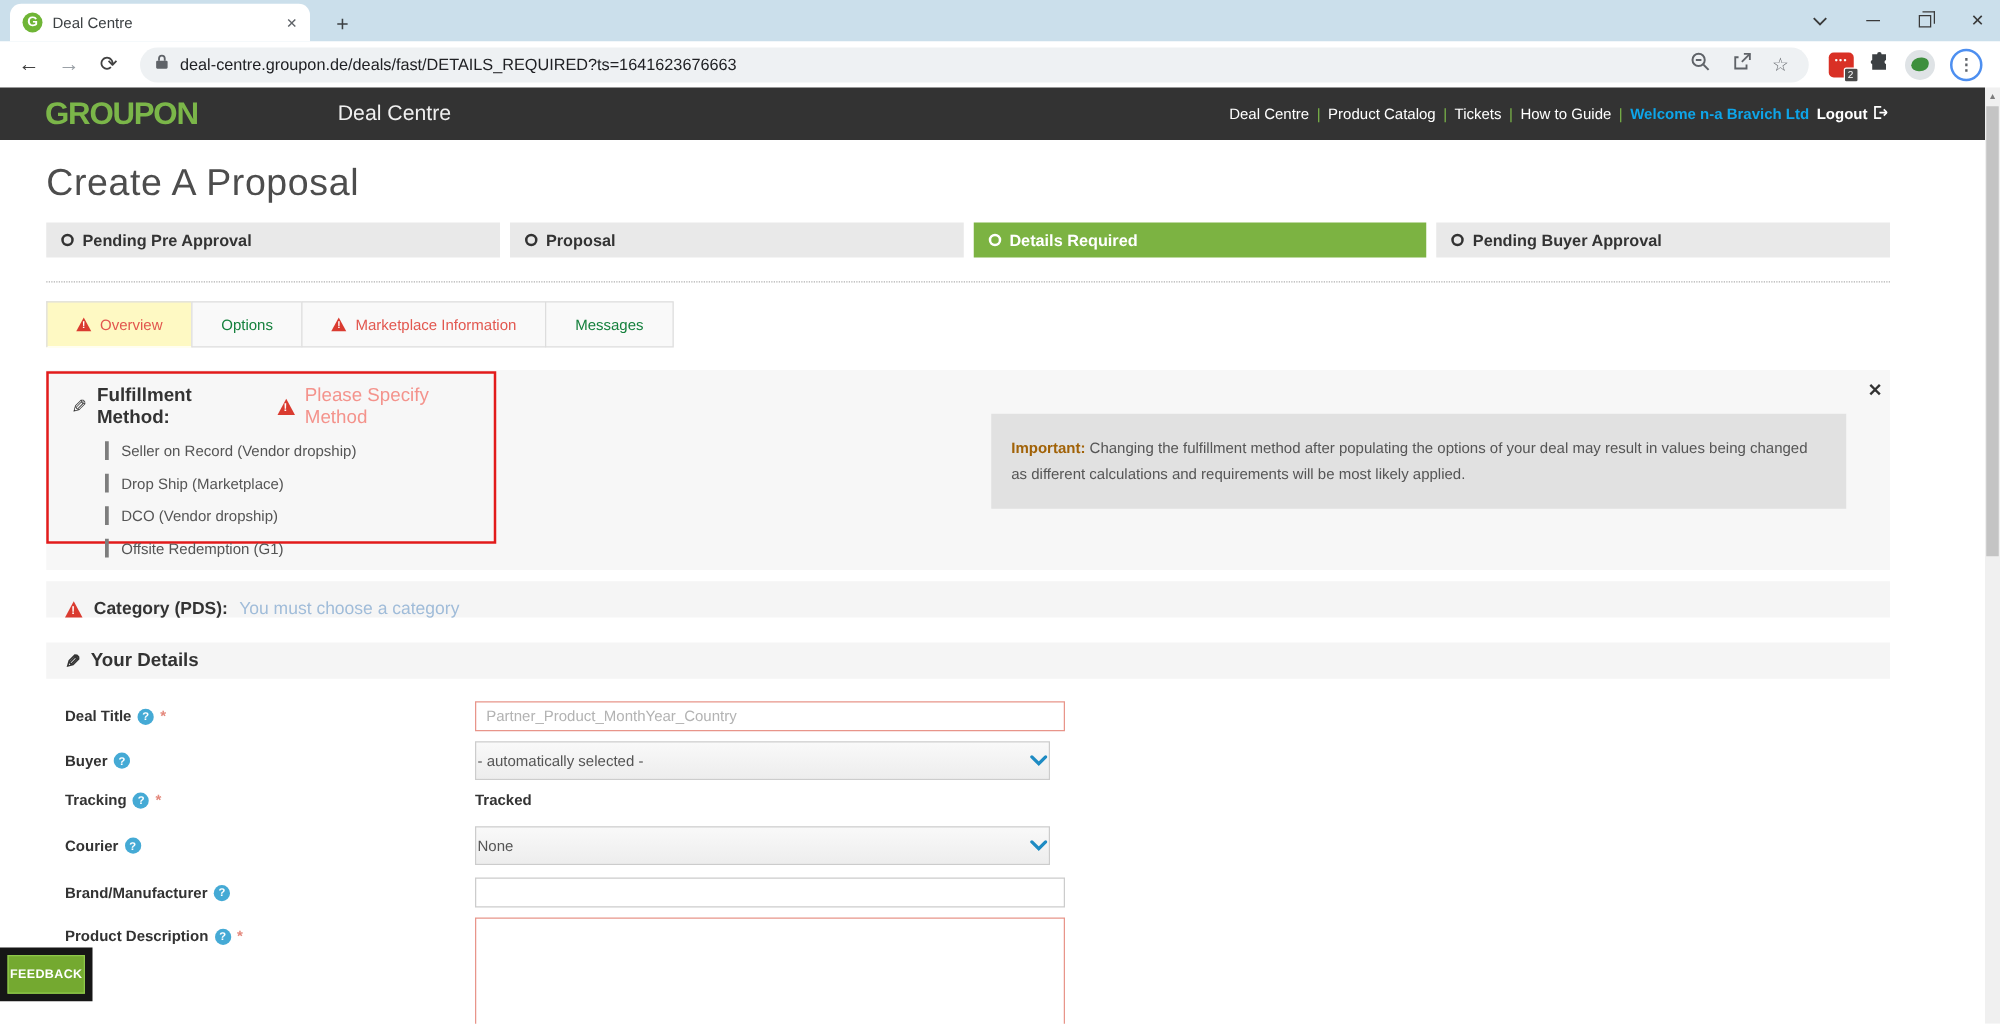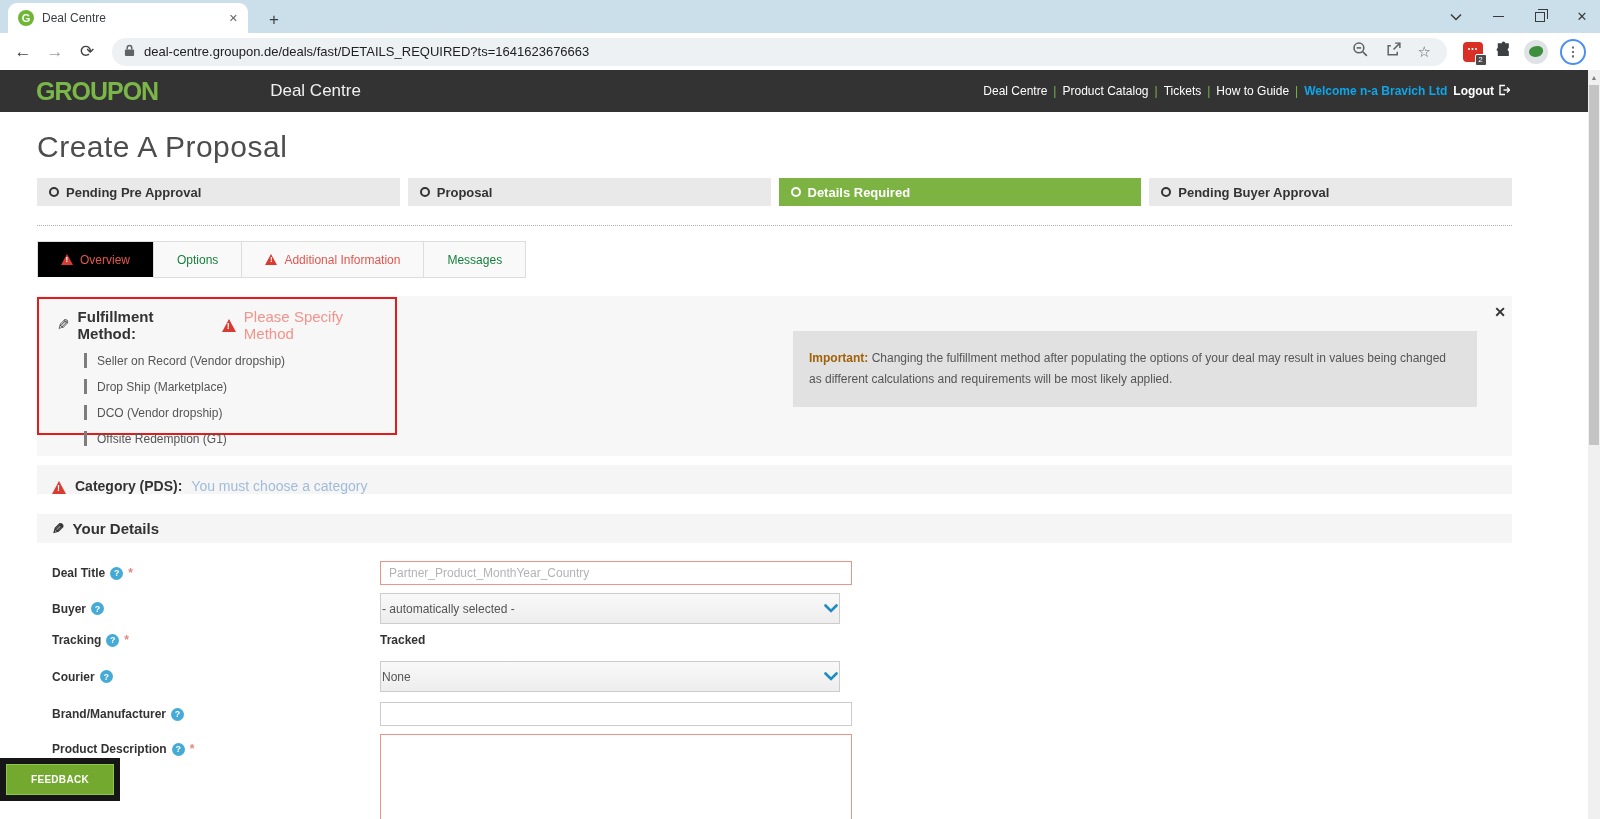--- a/index.html
+++ b/index.html
@@ -75,21 +75,21 @@
   .step.active .circ { border-color:#fff; }
 
   .dotted { border-top:1px dotted #b0b0b0; margin-top:19px; }
 
   .tabs { display:flex; margin-top:15px; }
   .tab-item { height:37px; border:1px solid #ddd; margin-left:-1px; background:#f9f9f9;
     display:flex; align-items:center; justify-content:center; padding:0 23px; font-size:12px;
     color:#15803d; gap:7px; cursor:pointer; }
   .tab-item:first-child { margin-left:0; }
   .tab-item.warn { color:#e2574f; }
-  .tab-item.active { background:#000000; border-bottom-color:#fff; }
+  .tab-item.active { background:#fef9c3; border-bottom-color:#fff; }
 
   .tri { position:relative; display:inline-block; width:0; height:0;
     border-left:6px solid transparent; border-right:6px solid transparent;
     border-bottom:11px solid #da3b30; }
   .tri::after { content:"!"; position:absolute; left:-1.5px; top:1px; color:#fff;
     font-size:8px; font-weight:bold; line-height:10px; }
   .tri.lg { border-left-width:7px; border-right-width:7px; border-bottom-width:13px; }
   .tri.lg::after { font-size:9px; line-height:12px; left:-2px; }
 
   .fsection { position:relative; margin-top:18px; background:#f7f7f7; height:160px; }
@@ -132,21 +132,21 @@
     border:1px solid #ccc; display:flex; align-items:center; padding:0 1px; font-size:12px;
     color:#555; cursor:pointer; }
   .fselect .sel-val { flex:1; }
   .fvalue { font-size:12px; color:#333; font-weight:bold; }
   .ftextarea { width:472px; height:120px; border:1px solid #e8958a; resize:none;
     font-family:"Liberation Sans", sans-serif; font-size:12px; padding:6px 8px; }
   .mb8{margin-bottom:8px;} .mb7{margin-bottom:7px;} .mb12{margin-bottom:12px;} .mb10{margin-bottom:10px;}
 
   .feedback { position:absolute; left:0; bottom:18px; background:#161616; padding:6px; z-index:60; }
   .feedback-inner { background:#74a930; border:1px solid #8ec84a; color:#fff; font-size:10px;
-    font-weight:bold; padding:9px 24px; letter-spacing:0.3px; cursor:pointer;text-align:center; }
+    font-weight:bold; padding:9px 1px; letter-spacing:0.3px; cursor:pointer;text-align:center; }
 </style>
 </head>
 <body>
 
 <div class="tabstrip">
   <div class="tab">
     <span class="favicon">G</span>
     <span class="tab-title">Deal Centre</span>
     <span class="tab-close">✕</span>
   </div>
@@ -267,21 +267,21 @@
   <div class="tabs">
     <div class="tab-item warn active">
       <span class="tri"></span>
       <span>Overview</span>
     </div>
     <div class="tab-item">
       <span>Options</span>
     </div>
     <div class="tab-item warn">
       <span class="tri"></span>
-      <span>Additional Information</span>
+      <span>Marketplace Information</span>
     </div>
     <div class="tab-item">
       <span>Messages</span>
     </div>
   </div>
 
   <div class="fsection">
     <span class="fclose">✕</span>
     <div class="redbox">
       <div class="ftitle-row">

